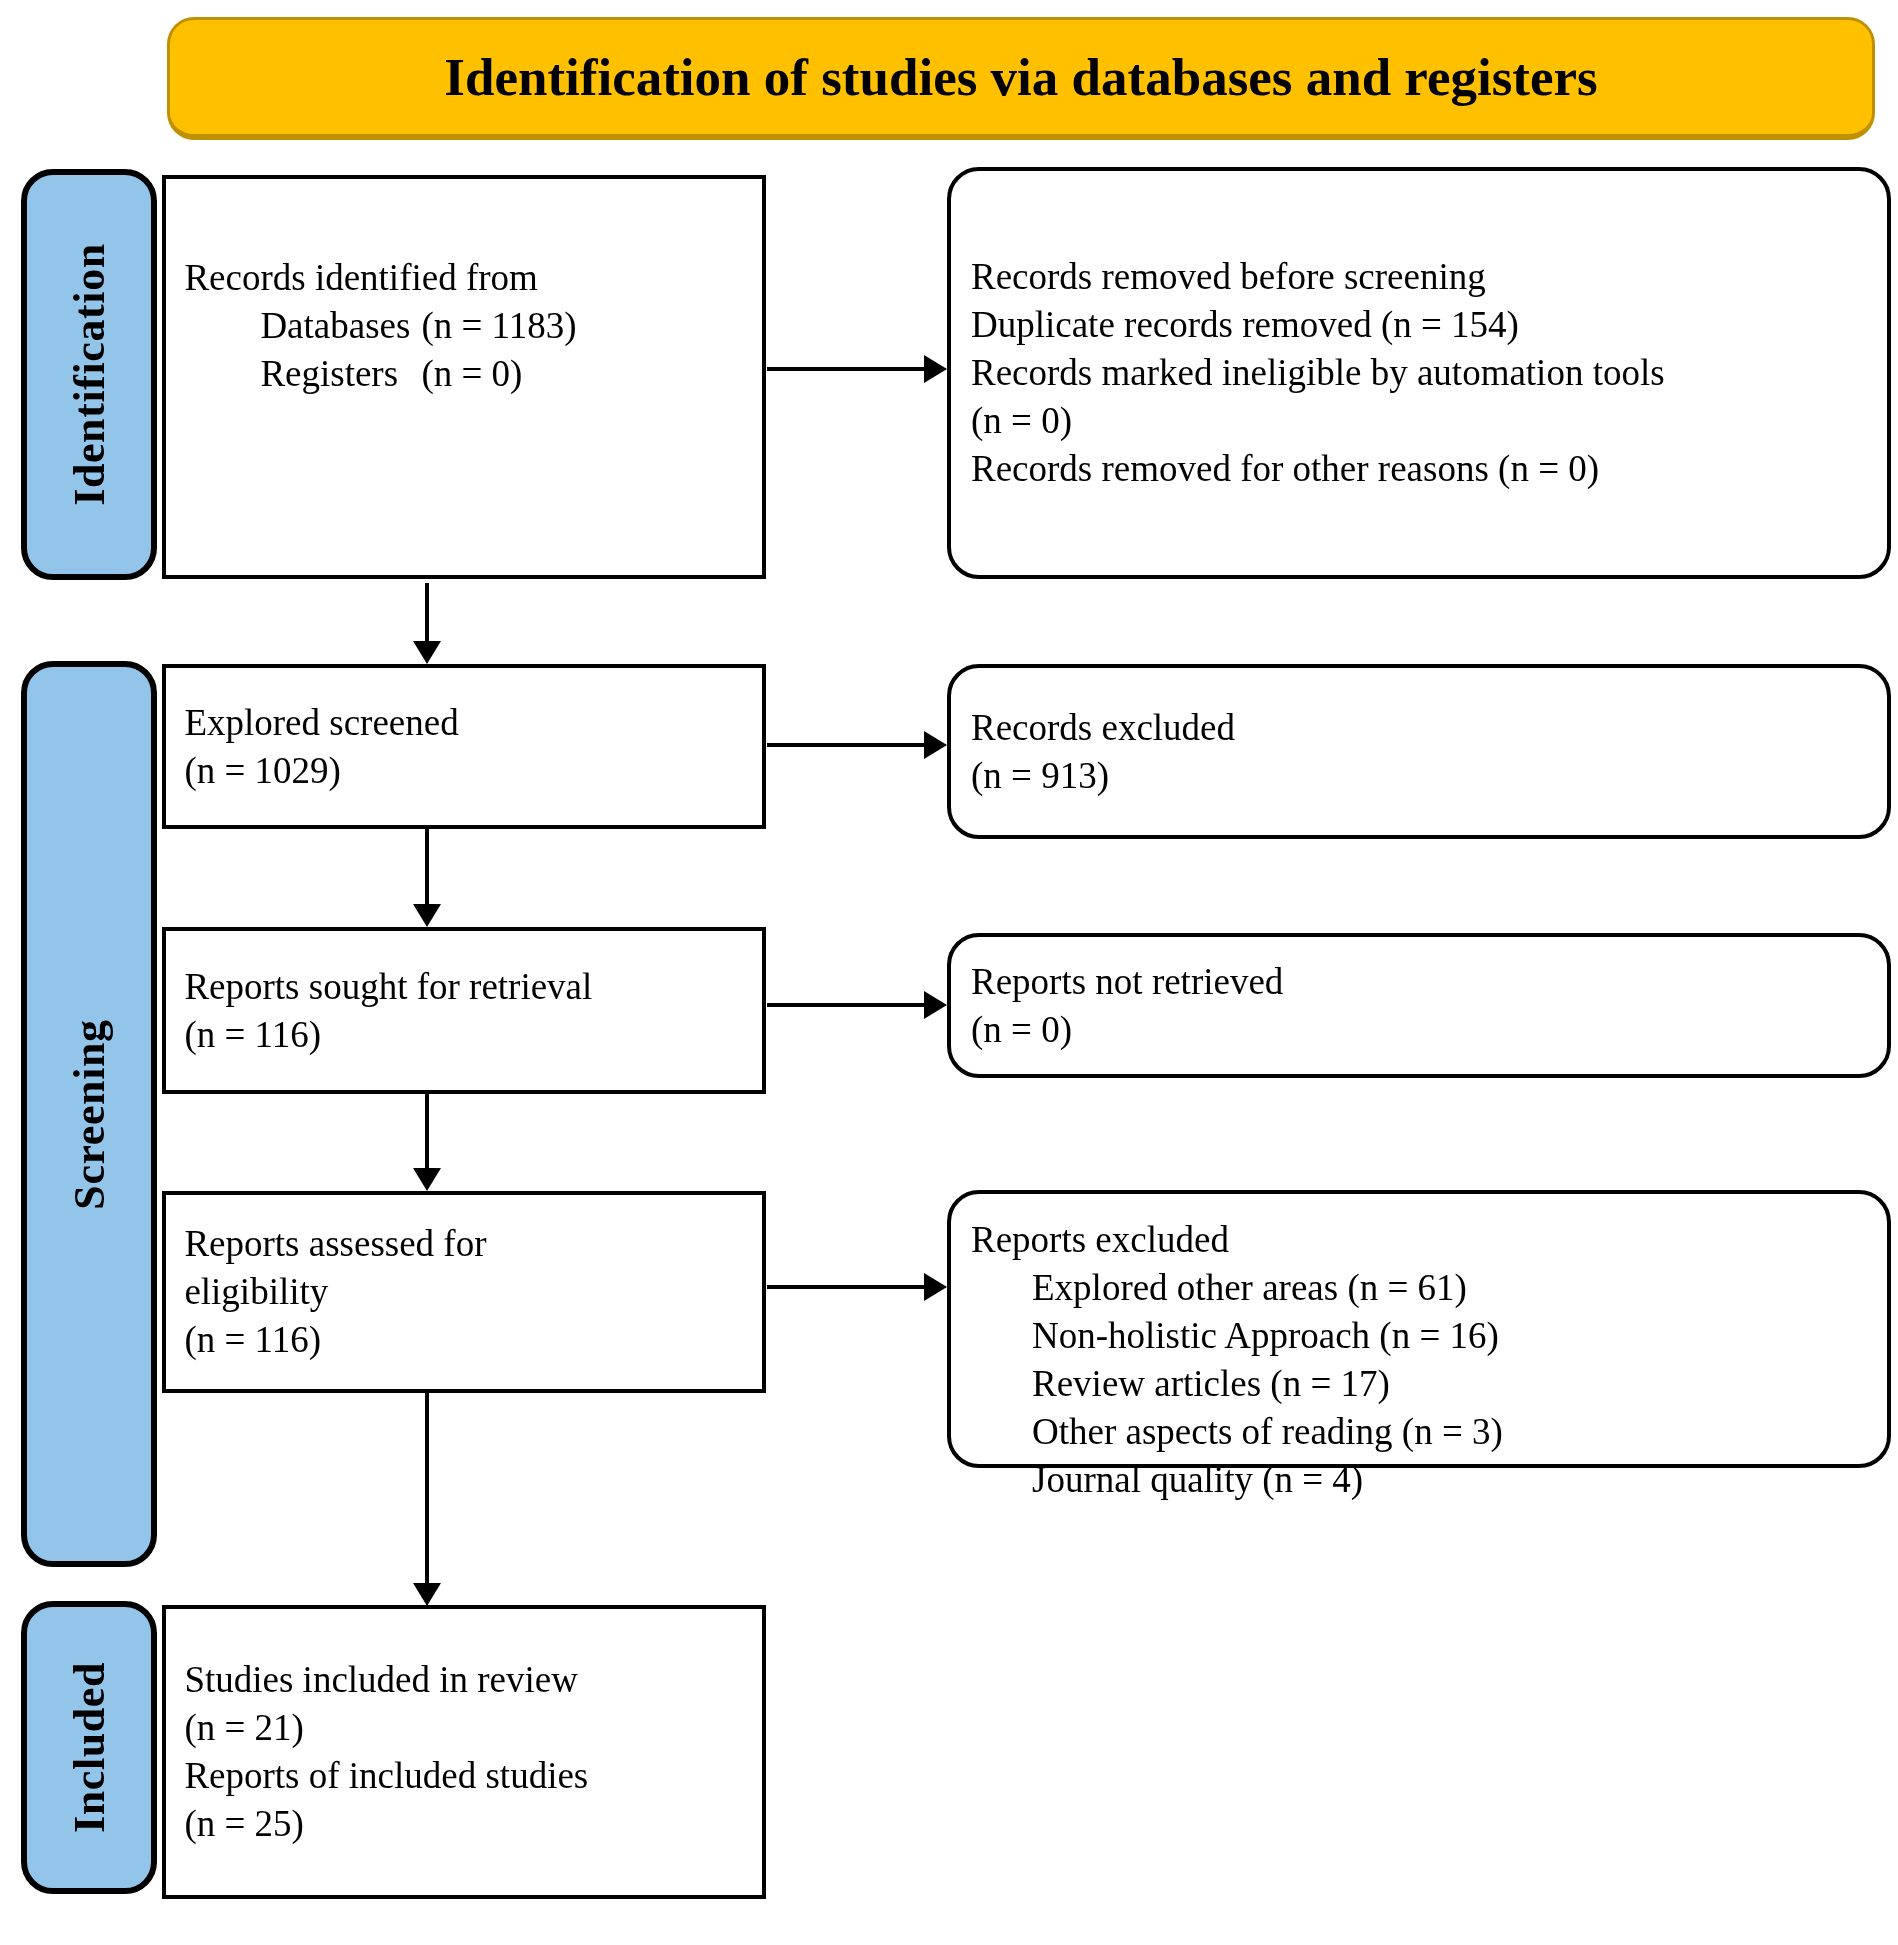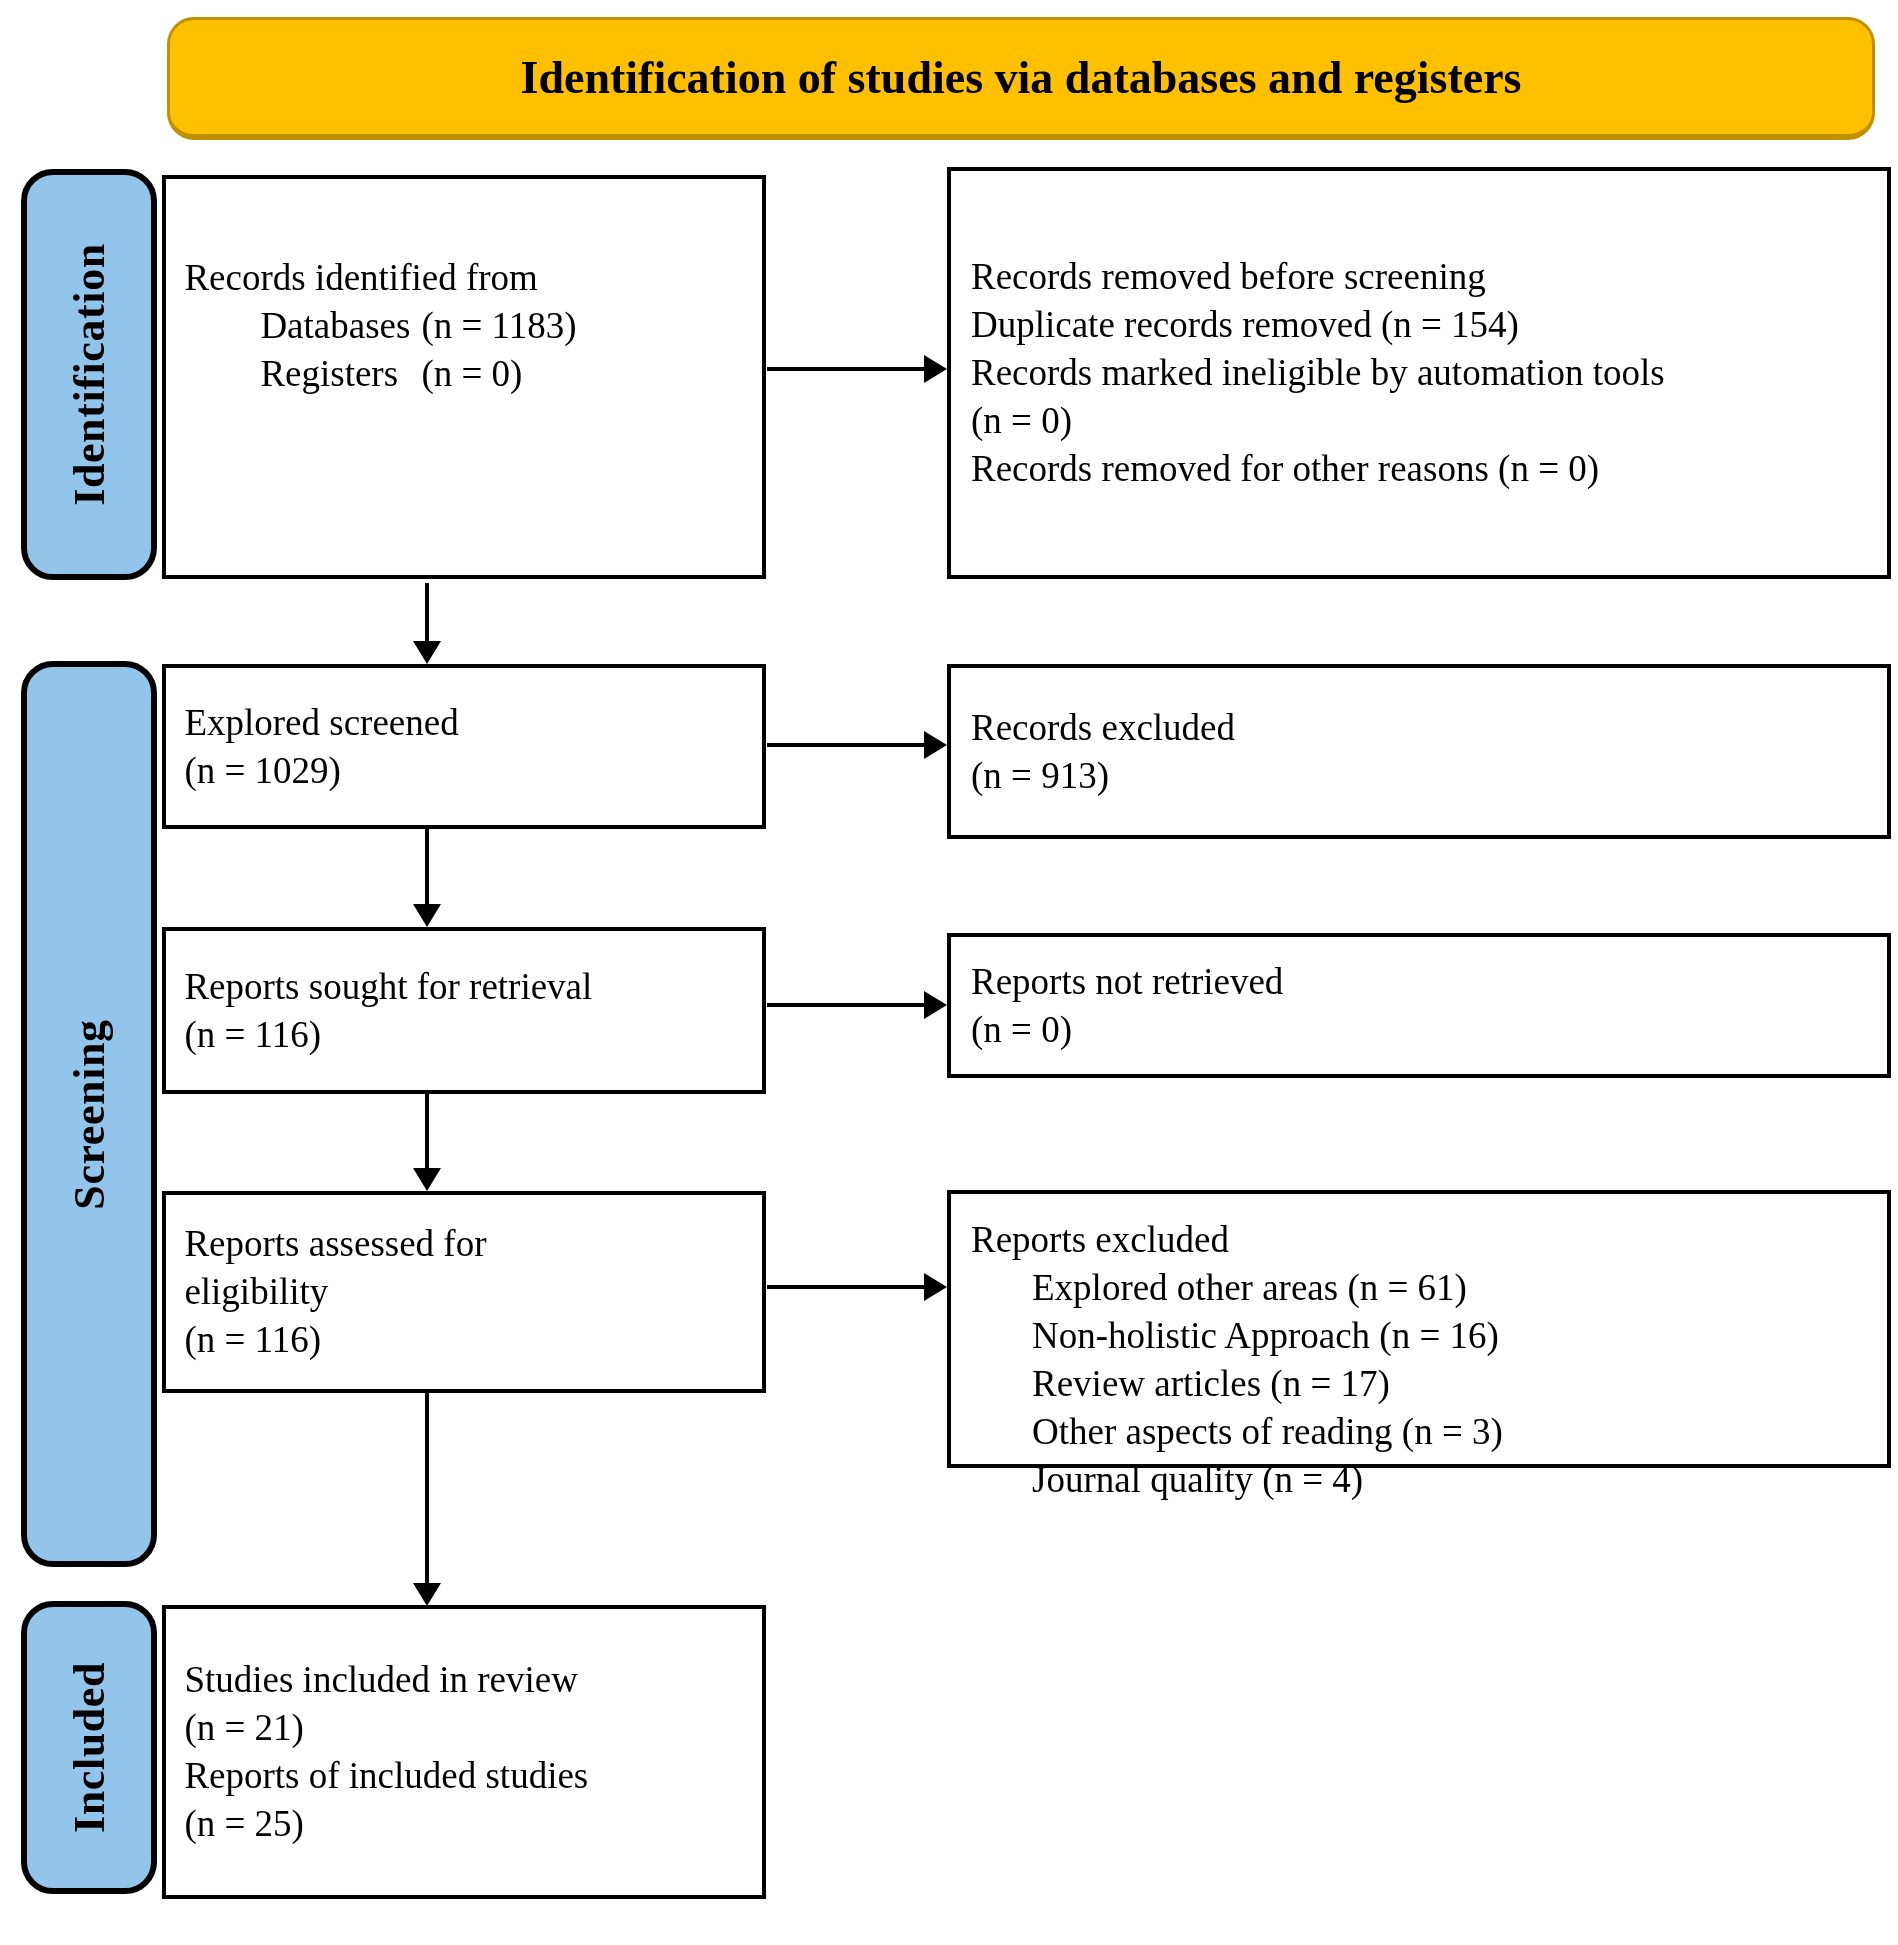--- a/index.html
+++ b/index.html
@@ -13,21 +13,21 @@
   }
 
   
   .banner {
     position:absolute; left:167px; top:17px; width:1708px; height:123px;
     background:#FFC000;
     border:3.7px solid #BF9000;
     border-bottom-width:6.1px;
     border-radius:27px;
     display:flex; align-items:center; justify-content:center;
-    font-weight:bold; font-size:46px;
+    font-weight:bold; font-size:53px;
   }
 
   
   .stage {
     position:absolute; left:21.4px; width:136px;
     background:#92C5E9;
     border:6.7px solid #000000;
     border-radius:32px;
     display:flex; align-items:center; justify-content:center;
     overflow:hidden;
@@ -44,21 +44,21 @@
 
   
   .fbox {
     position:absolute;
     background:#ffffff;
     border:4.3px solid #000000;
     font-size:37px; line-height:48px;
     display:flex; flex-direction:column;
   }
   .col-left  { left:162px;  width:604px;  padding-left:18.4px; padding-right:24px; }
-  .col-right { left:947px; width:944px; padding-left:20px; padding-right:15.3px; }
+  .col-right { left:947px; width:944px; padding-left:20px; padding-right:15.3px;border-radius:32px; }
   .vcenter { justify-content:center; }
 
   .box-records-identified { top:175px;  height:404px; padding-top:75px; }
   .box-records-removed    { top:167px;  height:412px; }
   .box-records-screened   { top:664px; height:165px; }
   .box-records-excluded   { top:664px; height:175px; }
   .box-reports-sought     { top:927px; height:167px; }
   .box-reports-not-retrieved { top:933px; height:145px; }
   .box-reports-assessed   { top:1191px; height:202px; }
   .box-reports-excluded   { top:1190px; height:278px; padding-top:22px; }

